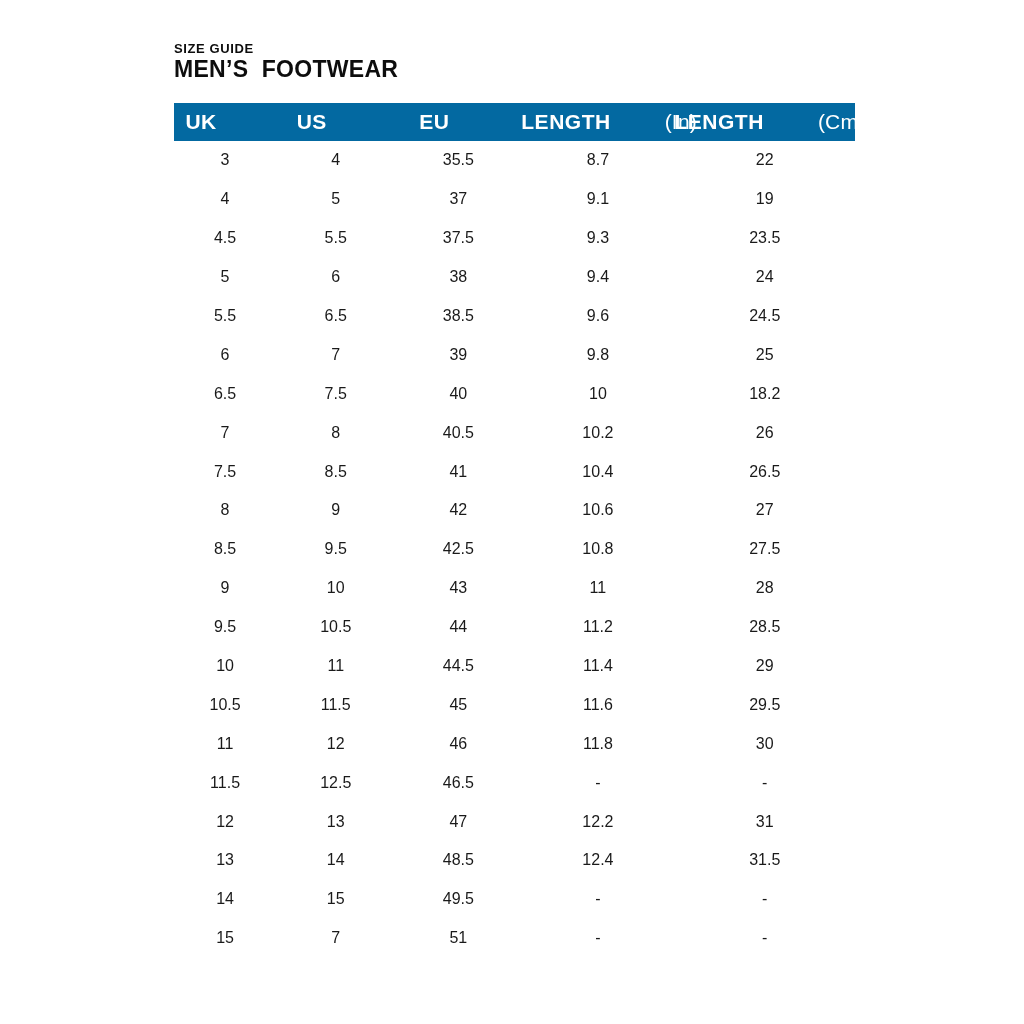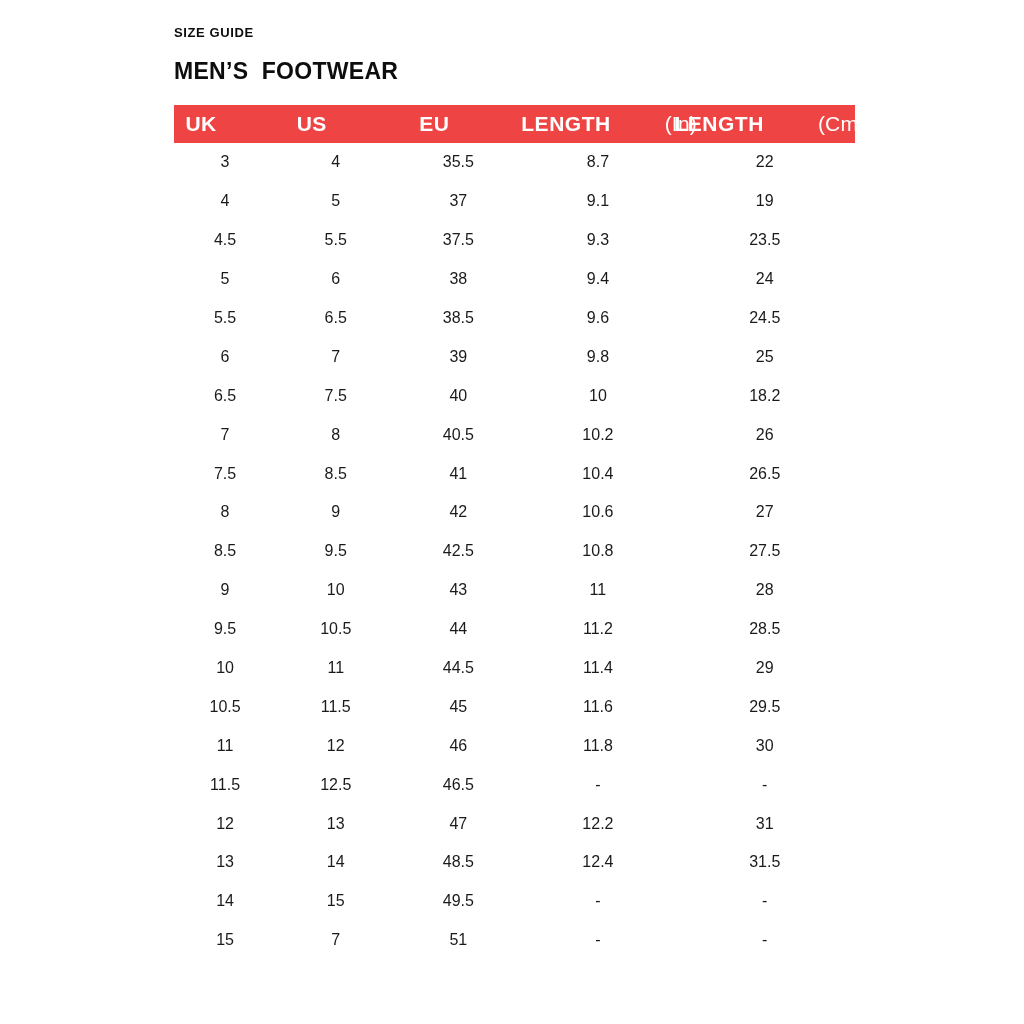--- a/index.html
+++ b/index.html
@@ -11,38 +11,38 @@
     overflow: hidden;
   }
   .page { position: relative; width: 1024px; height: 1024px; background: #ffffff; }
   .content { position: absolute; left: 174px; top: 25px; width: 681px; }
 
   .eyebrow {
     font-size: 13px;
     font-weight: 700;
     letter-spacing: 0.6px;
     color: #0d0d0d;
+    margin-top: 16px;
   }
   .title {
-    margin-top: 18px;
     font-size: 23px;
     font-weight: 800;
     letter-spacing: 0.3px;
     color: #0d0d0d;
     white-space: pre; 
   }
 
   table.size-table {
     margin-top: 20px;
     width: 100%;
     border-collapse: collapse;
     table-layout: fixed;
   }
   thead th {
-    background: #ef4444;
+    background: #0369a1;
     color: #ffffff;
     height: 38px;
     font-size: 21px;
     font-weight: 700;
     letter-spacing: 0.5px;
     text-align: center;
     vertical-align: middle;
     white-space: pre;
   }
   .th-suffix { font-weight: 400; letter-spacing: 0.2px; padding-left: 48px; }

